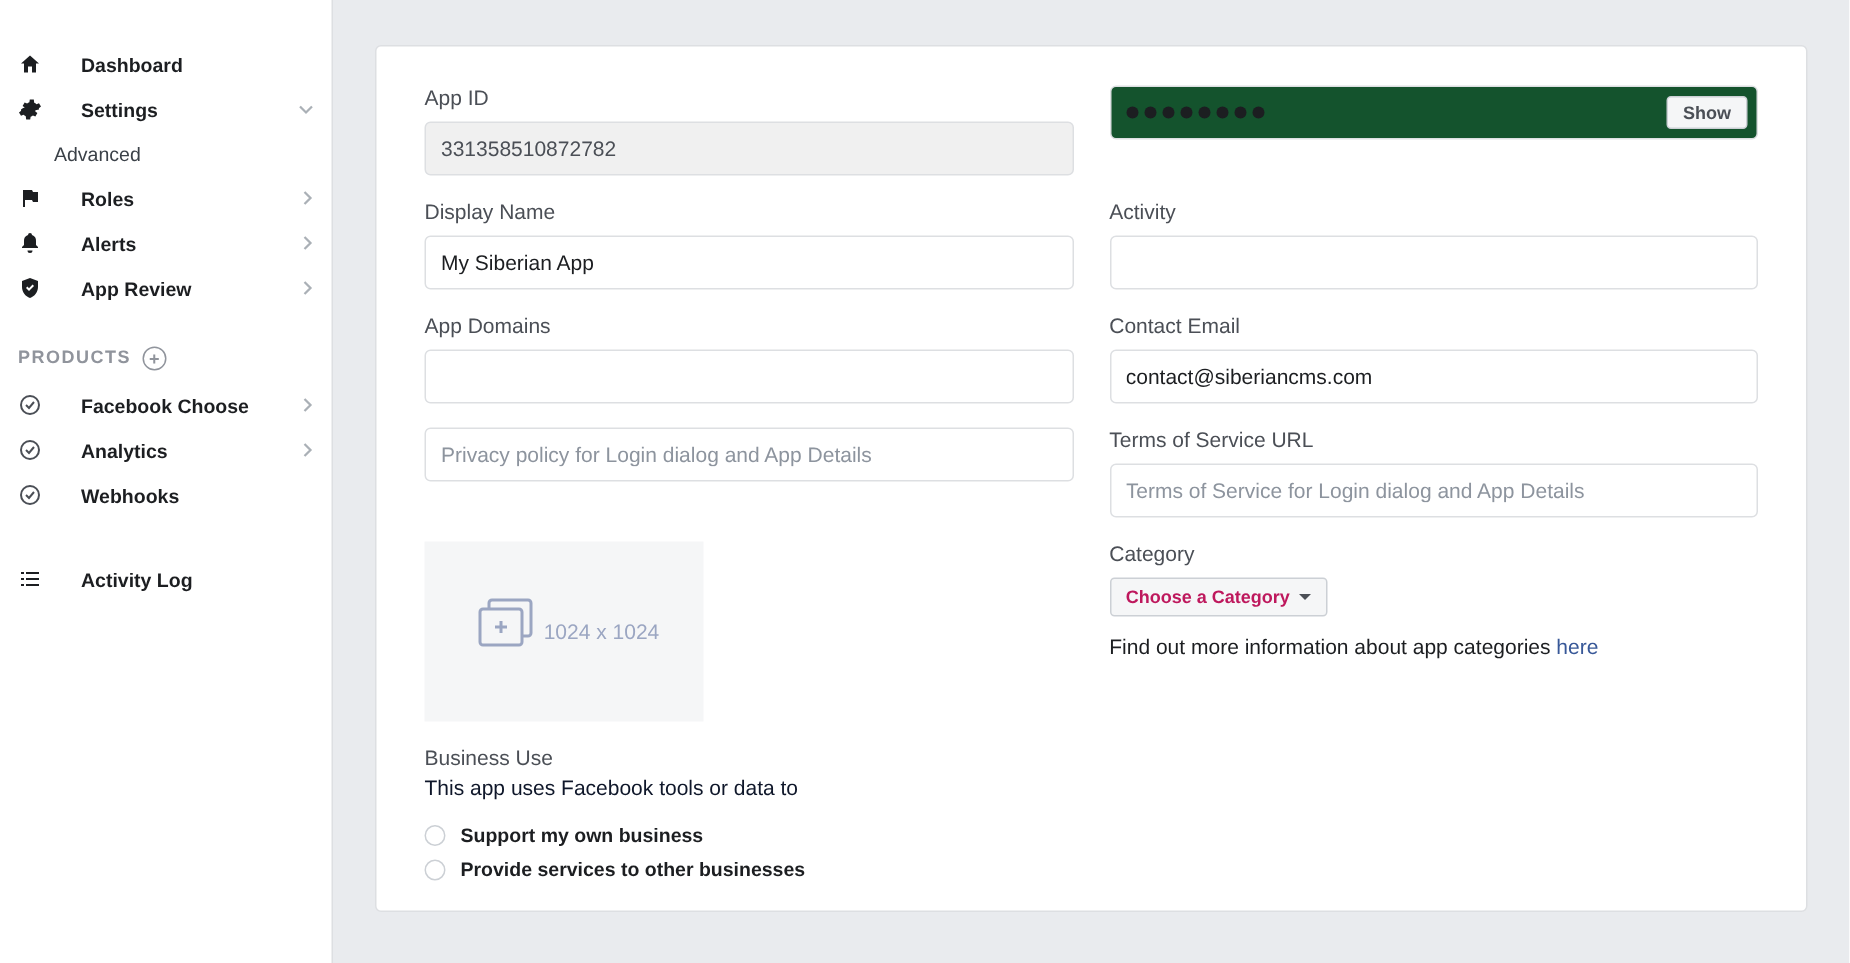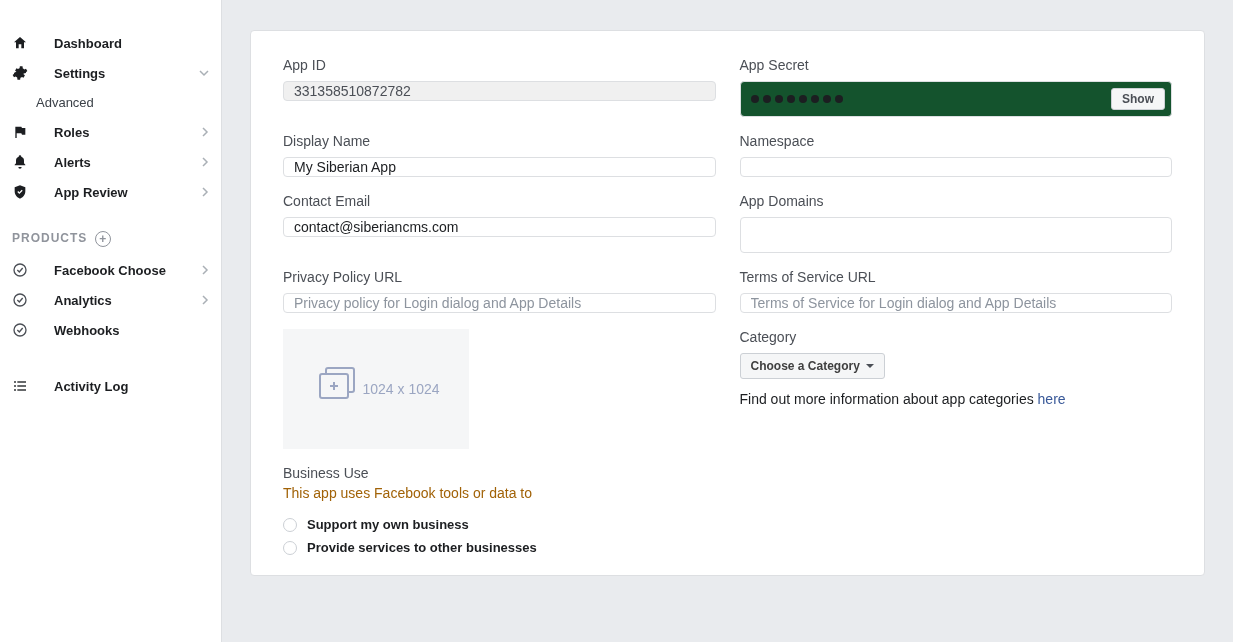--- a/index.html
+++ b/index.html
@@ -97,21 +97,21 @@
   .field-label {
     color: #4b4f56;
     font-size: 14px;
     margin-bottom: 8px;
   }
   .text-input {
     border: 1px solid #dddfe2;
     border-radius: 4px;
     padding: 8px 10px;
     font-size: 14px;
-    height: 20px;
+    height: 36px;
     background: #fff;
     color: #1c1e21;
     width: 100%;
   }
   .text-input::placeholder { color: #8d949e; }
   .text-input.readonly {
     background: #f0f0f0;
     color: #4b4f56;
   }
   .token-input {
@@ -163,31 +163,31 @@
   .dropdown-btn {
     display: inline-flex;
     align-items: center;
     gap: 6px;
     background: #f5f6f7;
     border: 1px solid #ccd0d5;
     border-radius: 3px;
     padding: 5px 10px;
     font-size: 12px;
     font-weight: 700;
-    color: #404040;
+    color: #be185d;
     cursor: pointer;
     width: fit-content;
   }
   .help-text {
     font-size: 14px;
     color: #1c1e21;
     margin-top: 12px;
   }
   .help-text a { color: #385898; text-decoration: none; cursor: pointer; }
-  .biz-desc { color: #a16207; font-size: 14px; margin-top: 4px; margin-bottom: 8px; }
+  .biz-desc { color: #0f172a; font-size: 14px; margin-top: 4px; margin-bottom: 8px; }
   .radio-row {
     display: flex;
     align-items: center;
     gap: 10px;
     margin-top: 8px;
   }
   .radio-row .r {
     width: 14px; height: 14px; border: 1px solid #ccd0d5; border-radius: 50%; background: #fff; cursor: pointer;
   }
   .radio-row .rlabel { font-size: 13px; font-weight: 700; cursor: pointer; }
@@ -332,21 +332,20 @@
 
   <div class="main">
     <div class="card">
 
       <div class="row">
         <div class="col">
           <div class="field-label">App ID</div>
           <input class="text-input readonly" readonly="" value="331358510872782" style="">
         </div>
         <div class="col">
-          <div class="field-label">App Secret</div>
           <div class="secret-wrap">
             <span class="dots">
               <span></span>
                 <span></span>
                 <span></span>
                 <span></span>
                 <span></span>
                 <span></span>
                 <span></span>
                 <span></span>
@@ -355,39 +354,38 @@
           </div>
         </div>
       </div>
 
       <div class="row">
         <div class="col">
           <div class="field-label">Display Name</div>
           <input class="text-input" value="My Siberian App" style="">
         </div>
         <div class="col">
-          <div class="field-label">Namespace</div>
+          <div class="field-label">Activity</div>
           <input class="text-input" value="" style="">
         </div>
       </div>
 
       <div class="row">
+        <div class="col">
+          <div class="field-label">App Domains</div>
+          <div class="token-input"></div>
+        </div>
         <div class="col">
           <div class="field-label">Contact Email</div>
           <input class="text-input" value="contact@siberiancms.com" style="">
         </div>
-        <div class="col">
-          <div class="field-label">App Domains</div>
-          <div class="token-input"></div>
-        </div>
       </div>
 
       <div class="row">
         <div class="col">
-          <div class="field-label">Privacy Policy URL</div>
           <input class="text-input" placeholder="Privacy policy for Login dialog and App Details" style="">
         </div>
         <div class="col">
           <div class="field-label">Terms of Service URL</div>
           <input class="text-input" placeholder="Terms of Service for Login dialog and App Details" style="">
         </div>
       </div>
 
       <div class="row">
         <div class="col">

